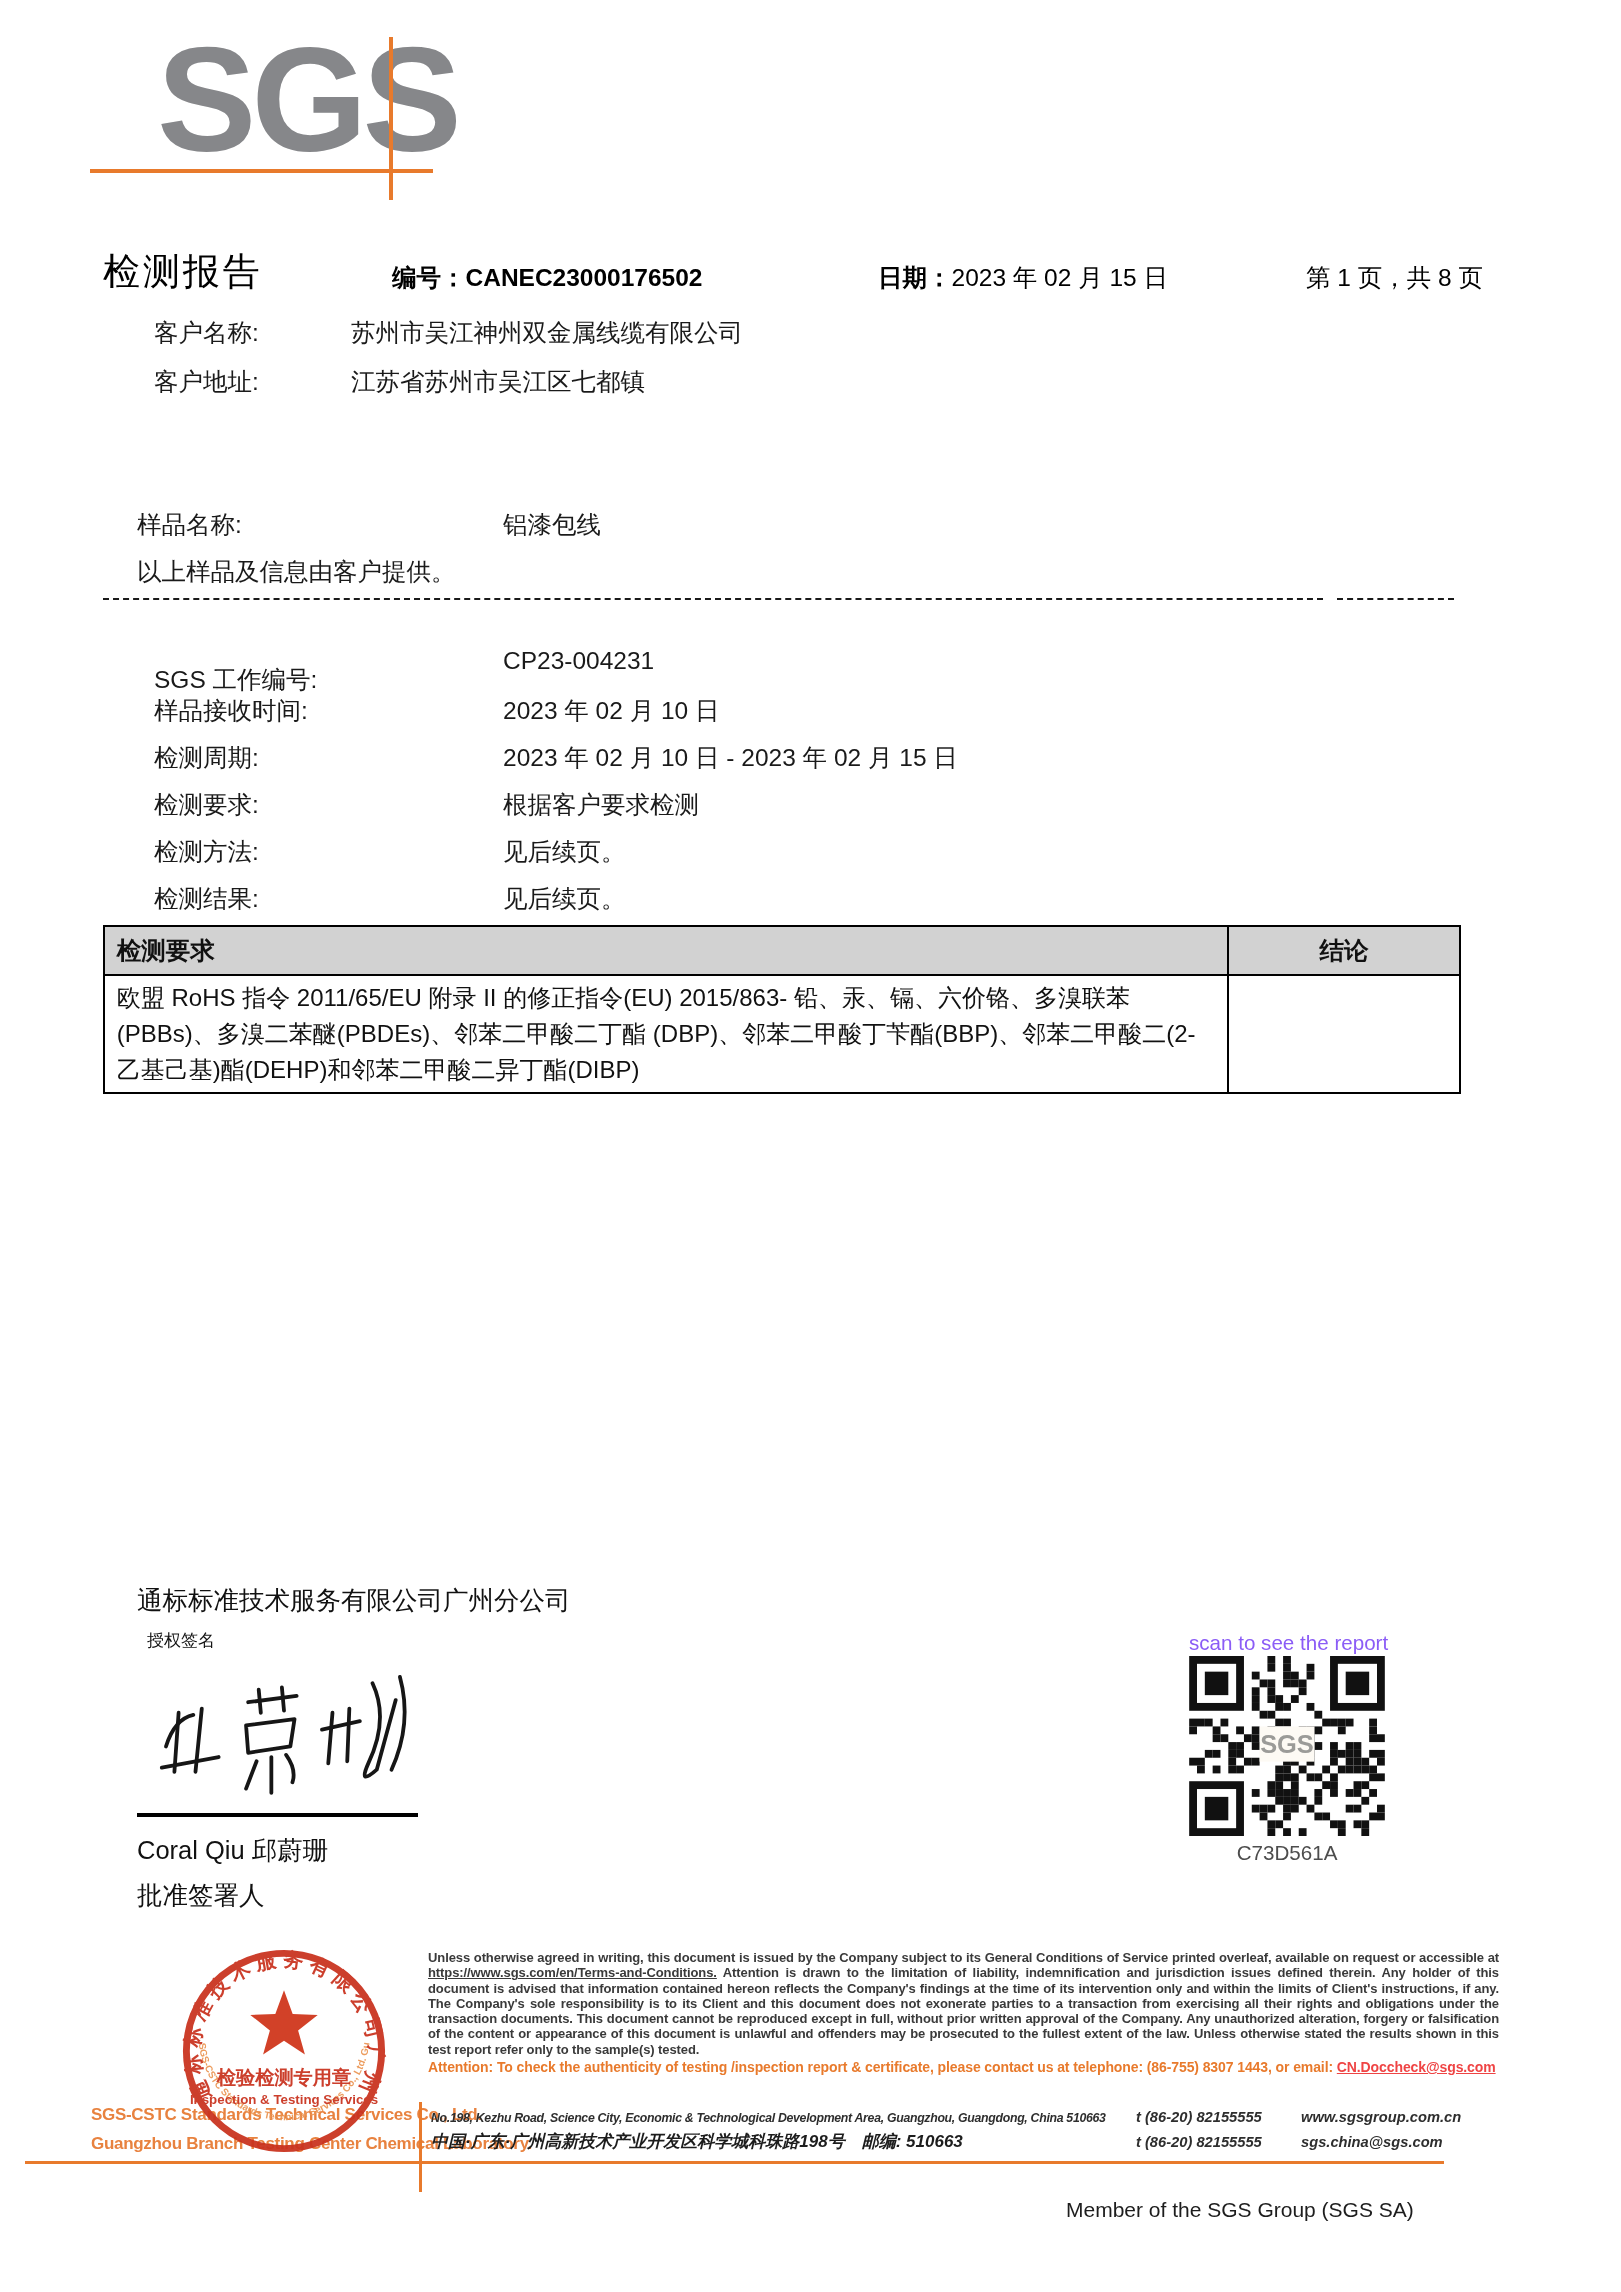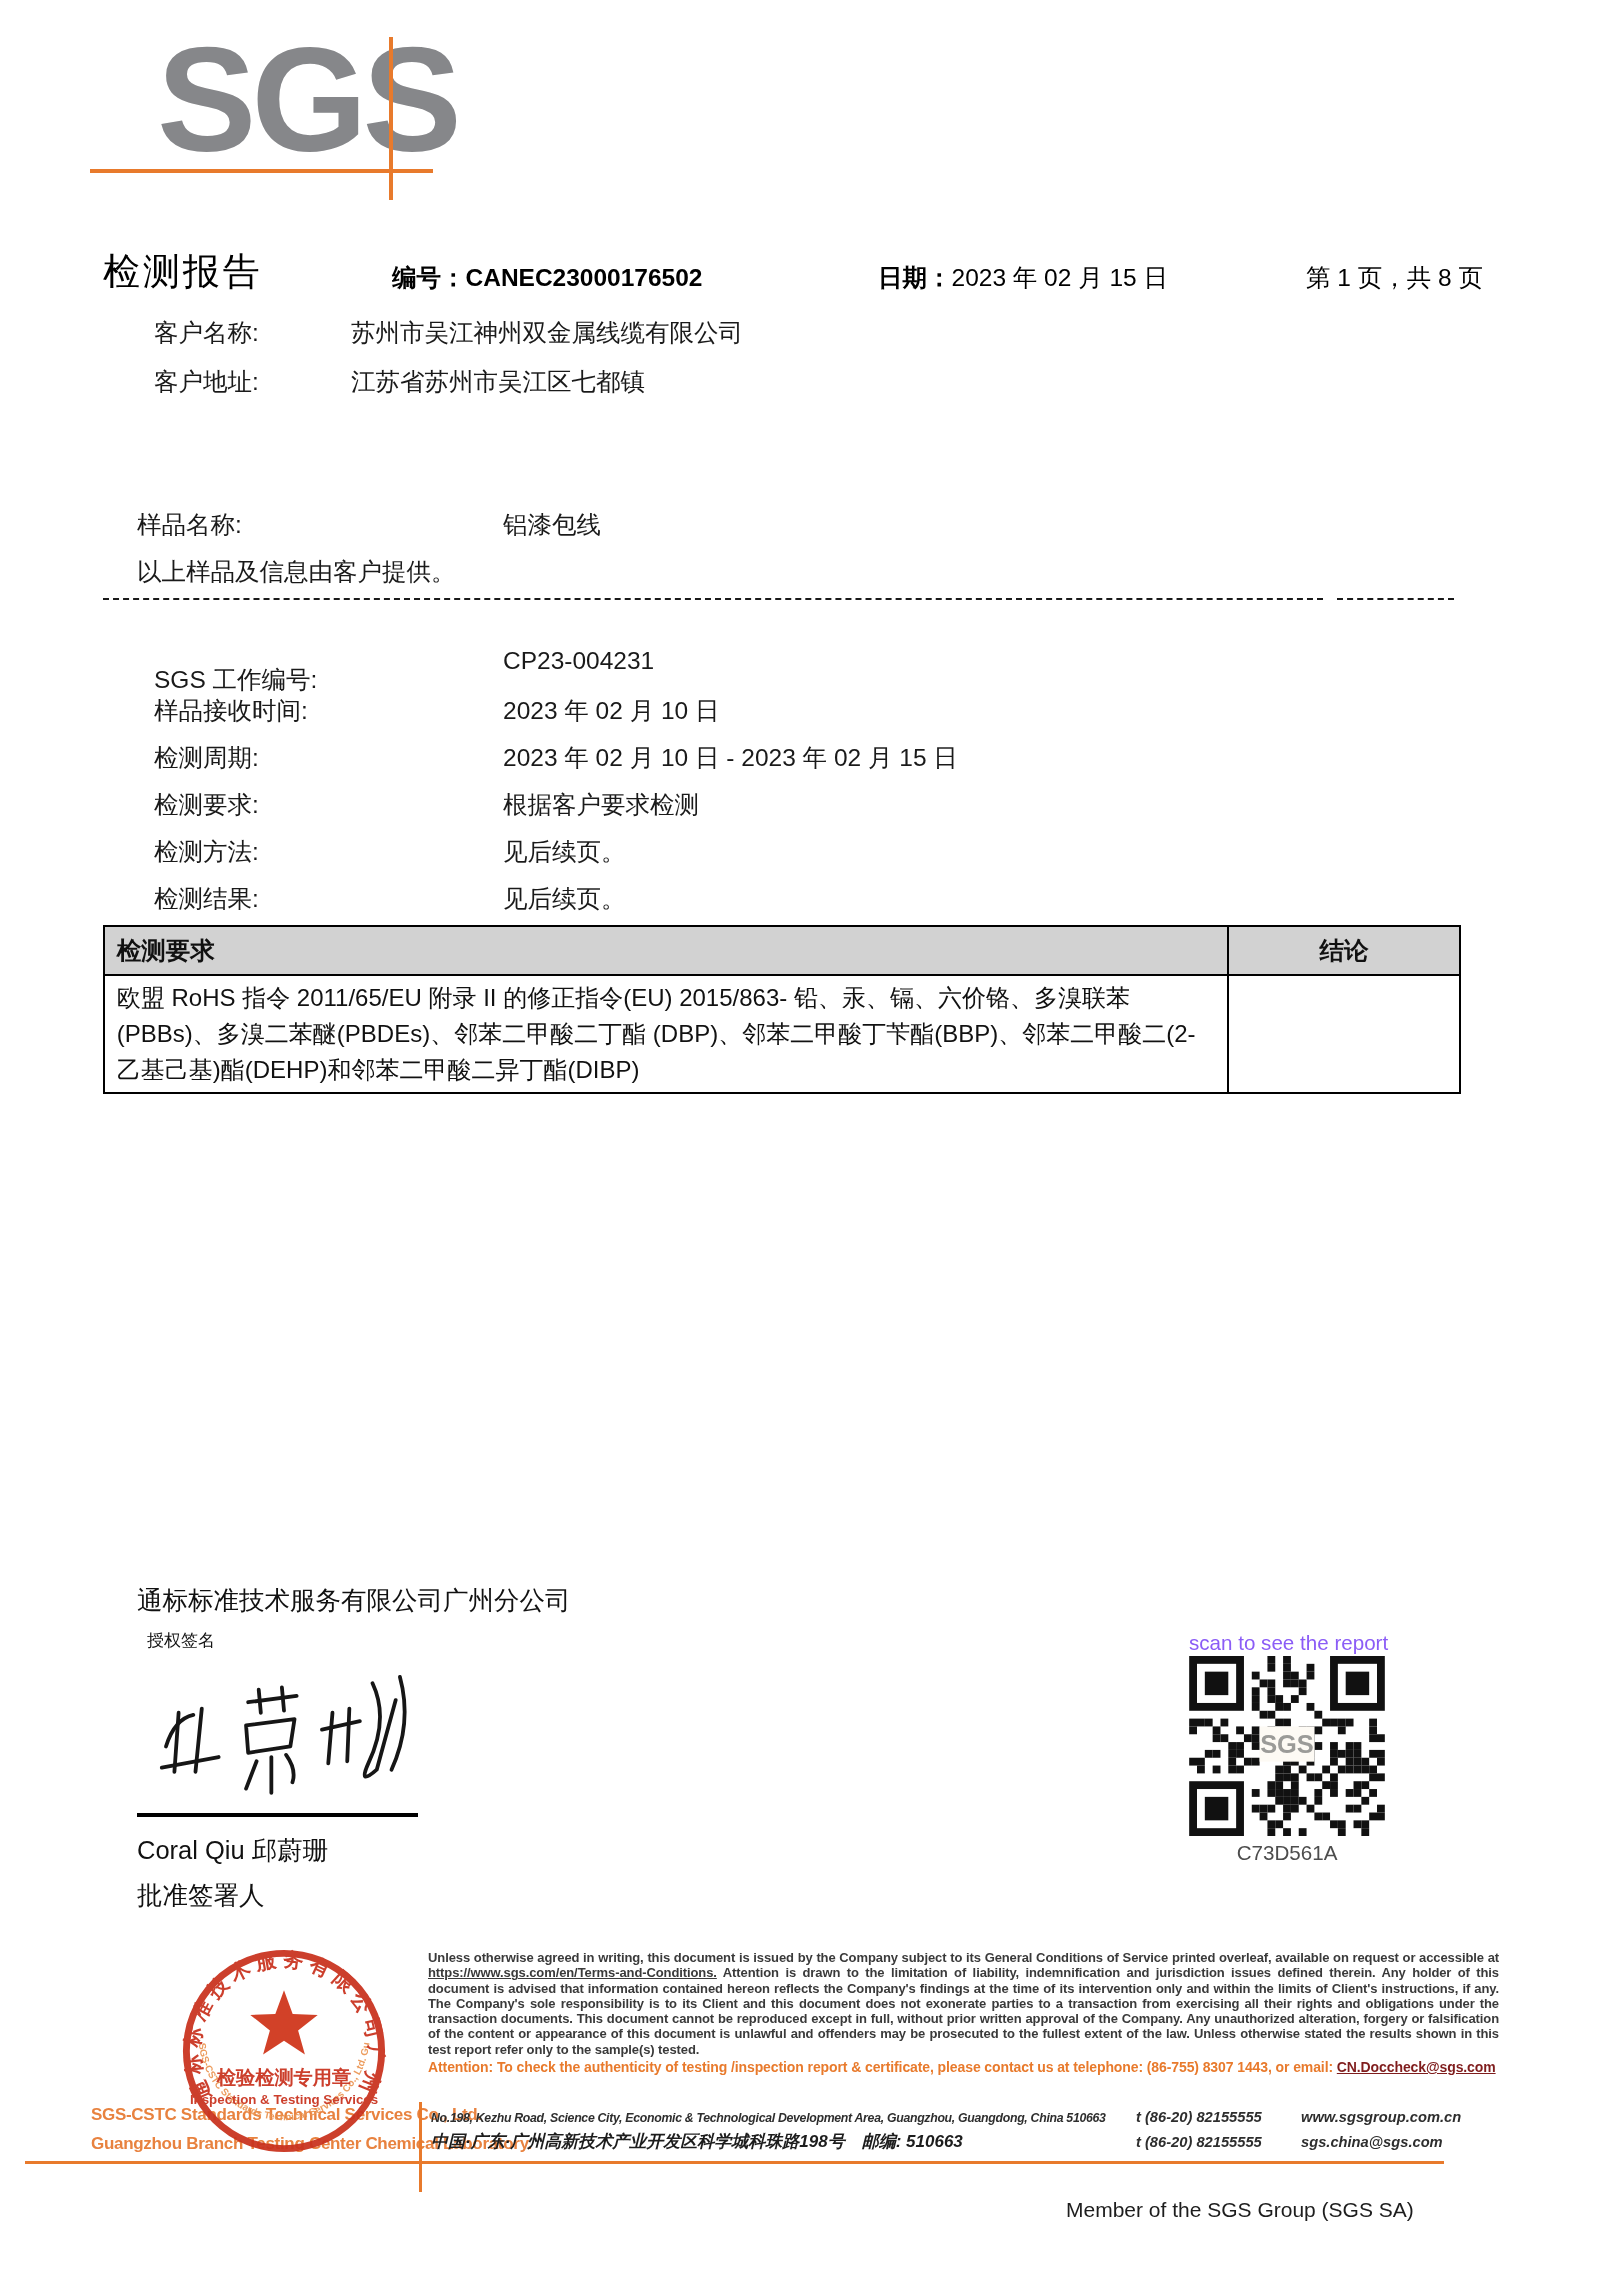--- a/index.html
+++ b/index.html
@@ -40,21 +40,21 @@
   .signer { font-size:25.5px; }
 
   
   .qr-caption { font-size:20.6px; color:#8b5cf6; }
   .qr-code-label { font-size:20.6px; color:#4d4d4d; text-align:center; width:196px; }
 
   
   .legal { font-size:13px; line-height:15.3px; font-weight:bold; color:#3a3a3a; text-align:justify; letter-spacing:-0.1px; }
   .legal .lnk { text-decoration:underline; color:#3a3a3a; }
   .attention { font-size:14px; line-height:16.7px; font-weight:bold; color:#e87a2c; margin-top:2px; }
-  .attention .lnk { color:#7f1d1d; text-decoration:underline; }
+  .attention .lnk { color:#ef4444; text-decoration:underline; }
   .addr-row { display:flex; align-items:baseline; }
   .addr-en { font-size:12.3px; font-weight:bold; color:#2e2e2e; letter-spacing:-0.3px; }
   .addr-cn { font-size:17px; font-weight:bold; color:#1d1d1d; }
   .addr-phone { font-size:14.7px; font-weight:bold; color:#2e2e2e; width:165px; flex:none; }
   .addr-web { font-size:14.7px; font-weight:bold; color:#2e2e2e; width:196px; flex:none; }
   .addr-col { flex:1; }
   .orange-co { font-size:17px; font-weight:bold; color:#e8823f; letter-spacing:-0.3px; }
   .member { font-size:21px; color:#1d1d1d;margin-top:20px; }
 </style>
 </head>

